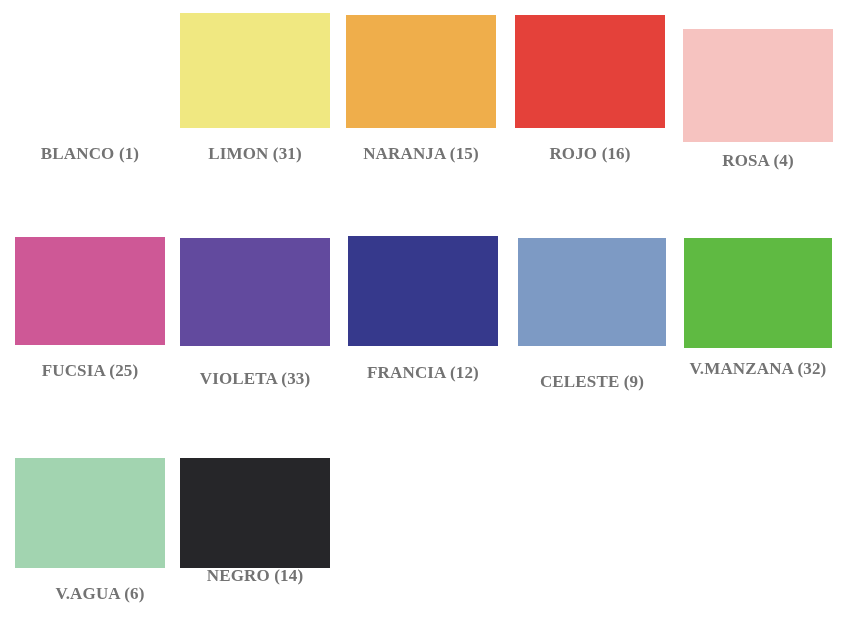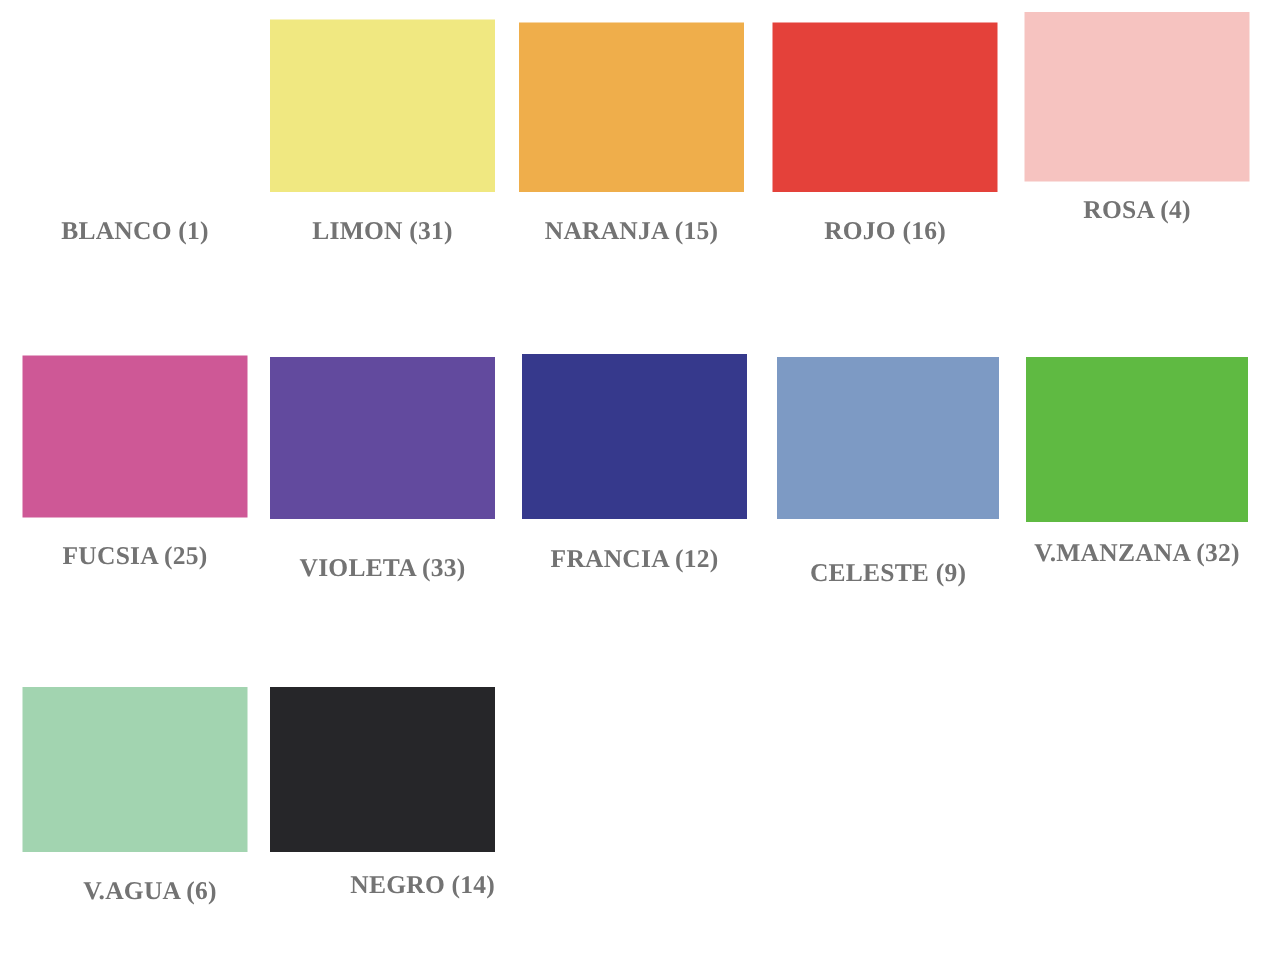--- a/index.html
+++ b/index.html
@@ -56,21 +56,21 @@
       <div class="swatch-label" style="top: 132px;">LIMON (31)</div>
     </div>
     <div class="swatch-cell" style="left: 346px; top: 15px; width: 150px; height: 148px;">
       <div class="swatch-chip" title="NARANJA" style="width: 150px; height: 113px; background: rgb(239, 174, 75);"></div>
       <div class="swatch-label" style="top: 130px;">NARANJA (15)</div>
     </div>
     <div class="swatch-cell" style="left: 515px; top: 15px; width: 150px; height: 148px;">
       <div class="swatch-chip" title="ROJO" style="width: 150px; height: 113px; background: rgb(228, 65, 58);"></div>
       <div class="swatch-label" style="top: 130px;">ROJO (16)</div>
     </div>
-    <div class="swatch-cell" style="left: 683px; top: 8px; width: 150px; height: 141px;">
+    <div class="swatch-cell" style="left: 683px; top: 29px; width: 150px; height: 141px;">
       <div class="swatch-chip" title="ROSA" style="width: 150px; height: 113px; background: rgb(246, 195, 192);"></div>
       <div class="swatch-label" style="top: 123px;">ROSA (4)</div>
     </div>
     <div class="swatch-cell" style="left: 15px; top: 237px; width: 150px; height: 143px;">
       <div class="swatch-chip" title="FUCSIA" style="width: 150px; height: 108px; background: rgb(206, 88, 150);"></div>
       <div class="swatch-label" style="top: 125px;">FUCSIA (25)</div>
     </div>
     <div class="swatch-cell" style="left: 180px; top: 238px; width: 150px; height: 150px;">
       <div class="swatch-chip" title="VIOLETA" style="width: 150px; height: 108px; background: rgb(98, 74, 158);"></div>
       <div class="swatch-label" style="top: 132px;">VIOLETA (33)</div>
@@ -86,15 +86,15 @@
     <div class="swatch-cell" style="left: 684px; top: 238px; width: 148px; height: 140px;">
       <div class="swatch-chip" title="V.MANZANA" style="width: 148px; height: 110px; background: rgb(95, 186, 66);"></div>
       <div class="swatch-label" style="top: 122px; text-align: center;">V.MANZANA (32)</div>
     </div>
     <div class="swatch-cell" style="left: 15px; top: 458px; width: 170px; height: 145px;">
       <div class="swatch-chip" title="V.AGUA" style="width: 150px; height: 110px; background: rgb(162, 212, 176);"></div>
       <div class="swatch-label" style="top: 127px;">V.AGUA (6)</div>
     </div>
     <div class="swatch-cell" style="left: 180px; top: 458px; width: 150px; height: 145px;">
       <div class="swatch-chip" title="NEGRO" style="width: 150px; height: 110px; background: rgb(38, 38, 41);"></div>
-      <div class="swatch-label" style="top: 123px; text-align: right;">NEGRO (14)</div>
+      <div class="swatch-label" style="top: 109px;">NEGRO (14)</div>
     </div>
   </div>
 
 </body></html>

